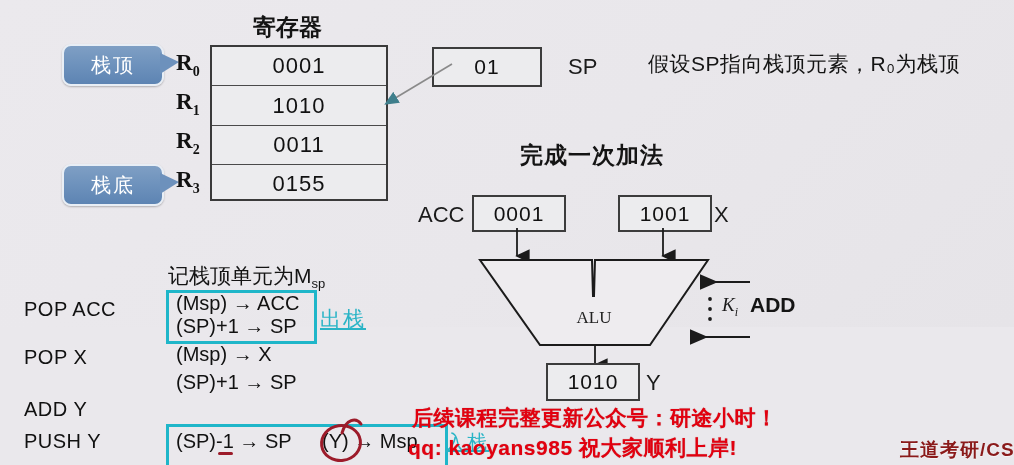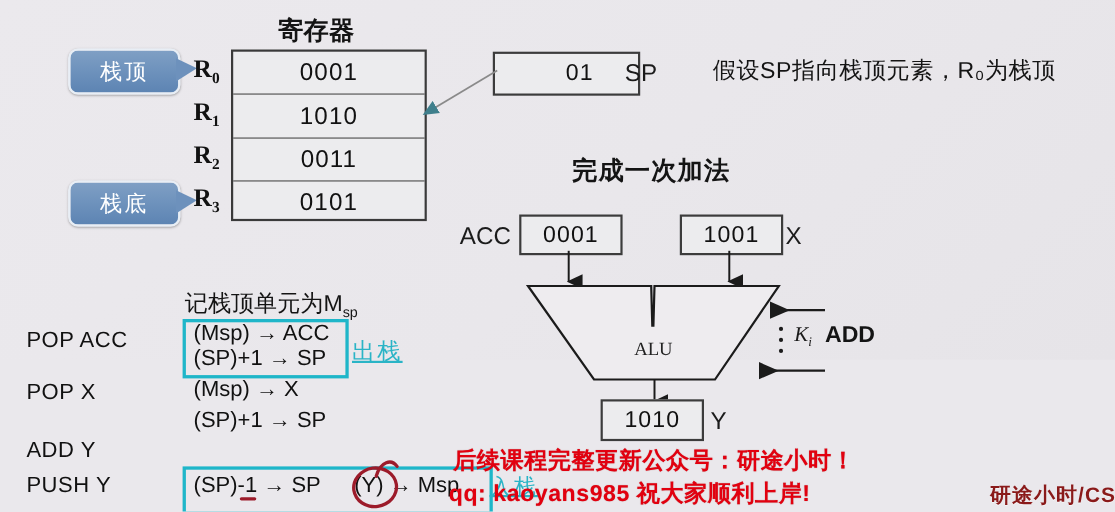--- a/index.html
+++ b/index.html
@@ -100,25 +100,25 @@
     <div class="regrow" style="height:38px;">
       <span>0001</span>
     </div>
     <div class="regrow" style="height:39px;">
       <span>1010</span>
     </div>
     <div class="regrow" style="height:38px;">
       <span>0011</span>
     </div>
     <div class="regrow" style="height:37px;">
-      <span>0101</span>
-    </div>
-  </div>
-
-  <div class="abs vbox" style="left:448px;top:47px;width:106px;height:36px;padding-left:24px;">
+      <span>0155</span>
+    </div>
+  </div>
+
+  <div class="abs vbox" style="left:432px;top:47px;width:106px;height:36px;">
     <span>01</span>
   </div>
   <div class="abs ctext" style="left:568px;top:54px;font-size:22px;">SP</div>
 
   <svg class="abs" style="left:380px;top:60px;" width="80" height="55">
     <defs>
       <marker id="mkArrowTeal" markerWidth="9" markerHeight="9" refX="7" refY="4.5" orient="auto">
         <path d="M9,4.5 L0,0.5 L0,8.5 z" fill="#3f7f8c"></path>
       </marker>
     </defs>
@@ -220,15 +220,15 @@
   <div class="abs inkcircle" style="left:320px;top:424px;width:36px;height:32px;transform:rotate(-8deg);"></div>
   <svg class="abs" style="left:340px;top:415px;" width="30" height="22">
     <path d="M2,18 C6,4 16,2 21,9" fill="none" stroke="#9c1b2a" stroke-width="3" stroke-linecap="round"></path>
   </svg>
 
   <div class="abs cyantext" style="left:320px;top:305px;">出栈</div>
   <div class="abs cyantext" style="left:445px;top:429px;font-size:20px;">入栈</div>
 
   <div class="abs redwm" style="left:412px;top:404px;">后续课程完整更新公众号：研途小时！</div>
   <div class="abs redwm" style="left:408px;top:434px;">qq: kaoyans985 祝大家顺利上岸!</div>
-  <div class="abs brandwm" style="left:900px;top:437px;">研途小时/CS</div>
+  <div class="abs brandwm" style="left:900px;top:437px;">王道考研/CS</div>
 
 </div>
 
 </body></html>

